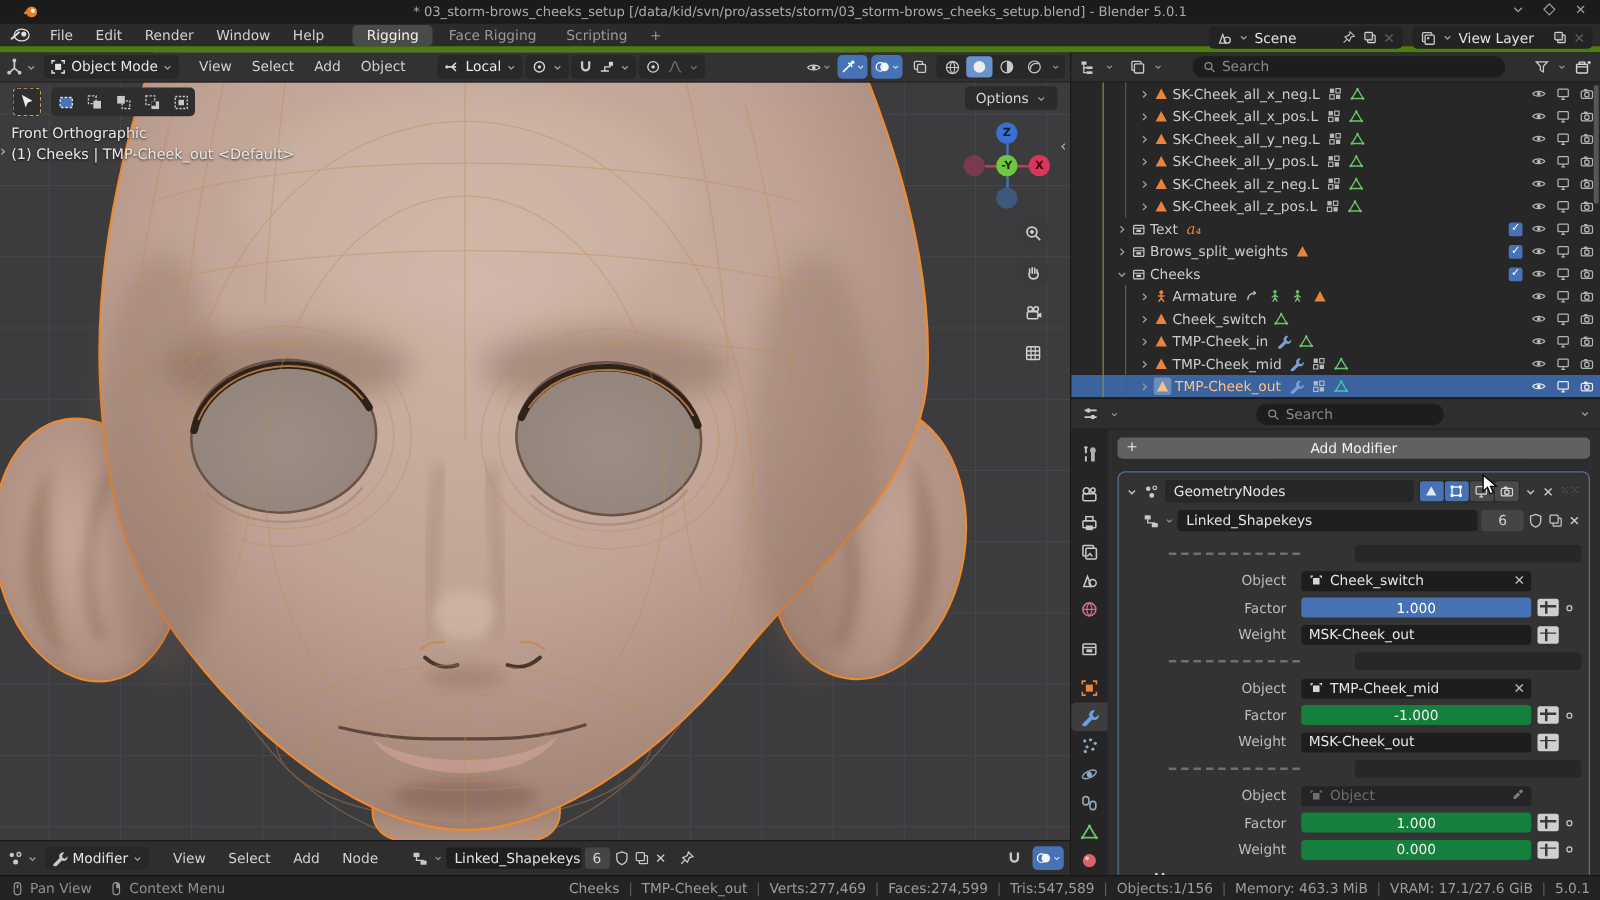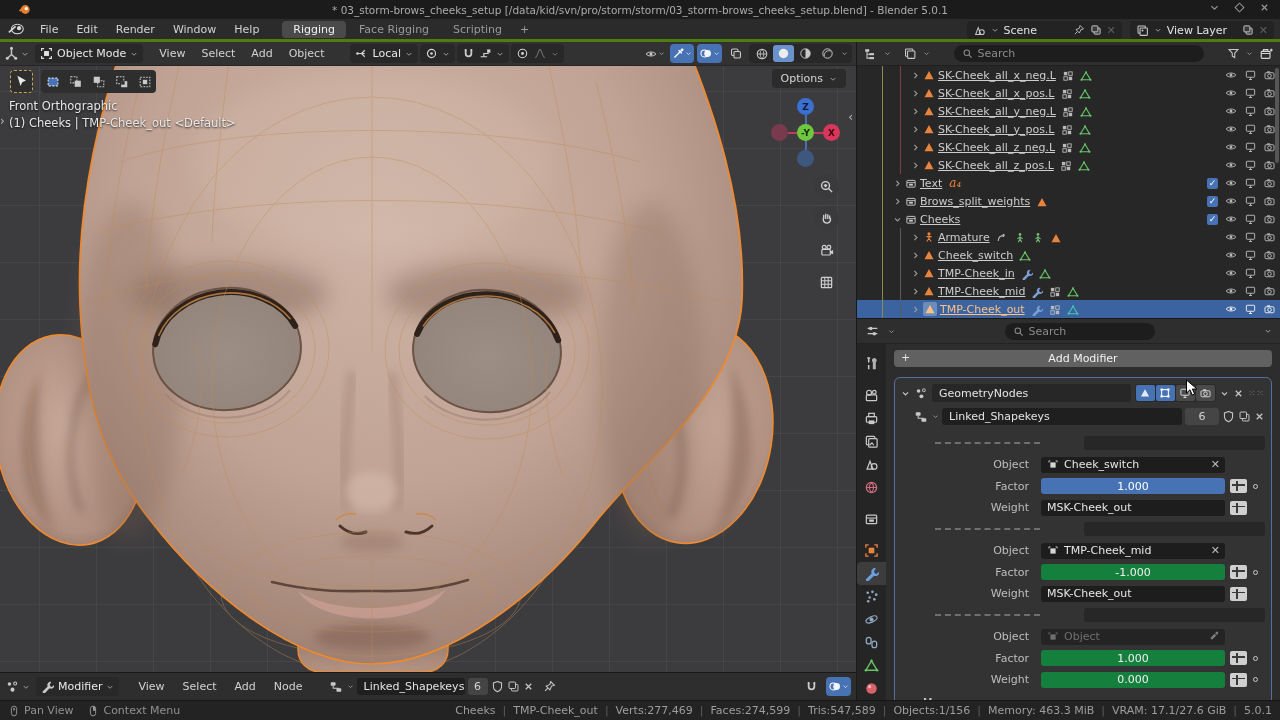--- a/index.html
+++ b/index.html
@@ -5,21 +5,21 @@
   html,body{margin:0;padding:0;background:#111;}
   *{box-sizing:border-box;font-family:"DejaVu Sans","Liberation Sans",sans-serif;}
   .screen{position:relative;width:1280px;height:720px;background:#1c1c1c;overflow:hidden;font-size:11px;color:#c8c8c8;-webkit-font-smoothing:antialiased;}
   .ic{display:inline-flex;align-items:center;justify-content:center;vertical-align:middle;}
   .ic svg{display:block;width:100%;height:100%;}
   
   .titlebar{position:absolute;left:0;top:0;width:1280px;height:19px;background:#1b1b1b;display:flex;align-items:center;}
   .titlebar .title{position:absolute;left:50%;transform:translateX(-50%);color:#ababab;font-size:10.5px;white-space:nowrap;}
   .win-controls{position:absolute;right:10px;top:2px;display:flex;gap:14px;color:#9a9a9a;}
   
-  .topbar{position:absolute;left:0;top:19px;width:1280px;height:23px;background:#2b2b2b;display:flex;align-items:center;border-bottom:3px solid #4d7c0f;}
+  .topbar{position:absolute;left:0;top:19px;width:1280px;height:23px;background:#2b2b2b;display:flex;align-items:center;border-bottom:5px solid #4d7c0f;}
   .menu-item{padding:0 9px;color:#d2d2d2;cursor:default;}
   .ws-tabs{display:flex;align-items:center;margin-left:14px;gap:2px;}
   .ws-tab{padding:2px 11px;border-radius:4px;color:#999;}
   .ws-tab.active{background:#4a4a4a;color:#f1f1f1;}
   .tb-right{position:absolute;right:6px;top:2px;display:flex;gap:8px;}
   .pill{display:flex;align-items:center;gap:5px;background:#232323;border-radius:4px;padding:1px 6px;height:18px;}
   
   .viewport{position:absolute;left:0;top:42px;width:856px;height:630px;background:#3c3c3f;overflow:hidden;
     background-image:linear-gradient(#46464a 1px,transparent 1px),linear-gradient(90deg,#46464a 1px,transparent 1px);
     background-size:57px 57px;background-position:-18px -8px;}
@@ -44,21 +44,21 @@
   .vp-nav{position:absolute;right:17px;top:132px;z-index:25;display:flex;flex-direction:column;gap:7px;align-items:center;}
   .vp-nav .nav-btn{width:25px;height:25px;border-radius:50%;display:flex;align-items:center;justify-content:center;color:#d0d0d0;}
   .edge-arrow{position:absolute;z-index:25;color:#b9b9b9;font-size:12px;}
   
   .outliner{position:absolute;left:856px;top:42px;width:424px;height:276px;background:#272727;border-left:1px solid #191919;overflow:hidden;}
   .ol-header{height:24px;background:#2e2e2e;border-bottom:1px solid #1f1f1f;display:flex;align-items:center;padding:0 6px;gap:6px;}
   .search{display:flex;align-items:center;gap:5px;background:#1d1d1d;border-radius:9px;height:17px;padding:0 8px;color:#8b8b8b;}
   .ol-body{position:relative;}
   .ol-row{height:18px;display:flex;align-items:center;gap:3px;padding-right:4px;position:relative;}
   .ol-row.selected{background:#3b63a0;}
-  .ol-row .lbl{color:#cdcdcd;white-space:nowrap;text-decoration:underline;}
+  .ol-row .lbl{color:#cdcdcd;white-space:nowrap;}
   .ol-row.selected .lbl{color:#ffc083;}
   .ol-controls{margin-left:auto;display:flex;gap:6px;align-items:center;}
   .guide{position:absolute;width:1px;z-index:1;}
   .ol-scroll{position:absolute;right:1px;top:26px;width:4px;height:95px;border-radius:2px;background:#565656;}
   .chk{width:11px;height:11px;border-radius:2px;background:#4772b3;display:flex;align-items:center;justify-content:center;color:#fff;font-size:9px;line-height:1;}
   
   .props{position:absolute;left:856px;top:318px;width:424px;height:382px;background:#2d2d2d;border-left:1px solid #191919;border-top:1px solid #191919;overflow:hidden;}
   .pr-header{height:25px;background:#2e2e2e;border-bottom:1px solid #222;display:flex;align-items:center;padding:0 8px;gap:8px;}
   .pr-tabs{position:absolute;left:0;top:25px;width:29px;bottom:0;background:#252525;display:flex;flex-direction:column;align-items:center;padding-top:8px;}
   .pr-tab{width:29px;height:24px;display:flex;align-items:center;justify-content:center;}
@@ -111,21 +111,21 @@
 <div class="screen">
 
   <div class="titlebar">
     <span class="ic" style="width:13px;height:13px;margin-left:18px;color:#e87d2c">
         <svg viewBox="0 0 16 16">
           <circle cx="9" cy="8" r="5.4" fill="#e87d2c"></circle>
           <circle cx="10.2" cy="7" r="2" fill="#fff"></circle>
           <path d="M2 10 L7 5" stroke="#e87d2c" stroke-width="2.4"></path>
         </svg>
       </span>
-    <span class="title">* 03_storm-brows_cheeks_setup [/data/kid/svn/pro/storm/storm/03_storm-brows_cheeks_setup.blend] - Blender 5.0.1</span>
+    <span class="title">* 03_storm-brows_cheeks_setup [/data/kid/svn/pro/assets/storm/03_storm-brows_cheeks_setup.blend] - Blender 5.0.1</span>
     <div class="win-controls">
       <span class="ic" style="width:11px;height:11px">
           <svg viewBox="0 0 16 16">
             <path d="M3.5 6 8 10.5 12.5 6" stroke="#9a9a9a" stroke-width="1.6" fill="none"></path>
           </svg>
         </span>
       <span class="ic" style="width:11px;height:11px">
           <svg viewBox="0 0 16 16">
             <rect x="3.5" y="3.5" width="9" height="9" transform="rotate(45 8 8)" stroke="#9a9a9a" stroke-width="1.4" fill="none"></rect>
           </svg>

